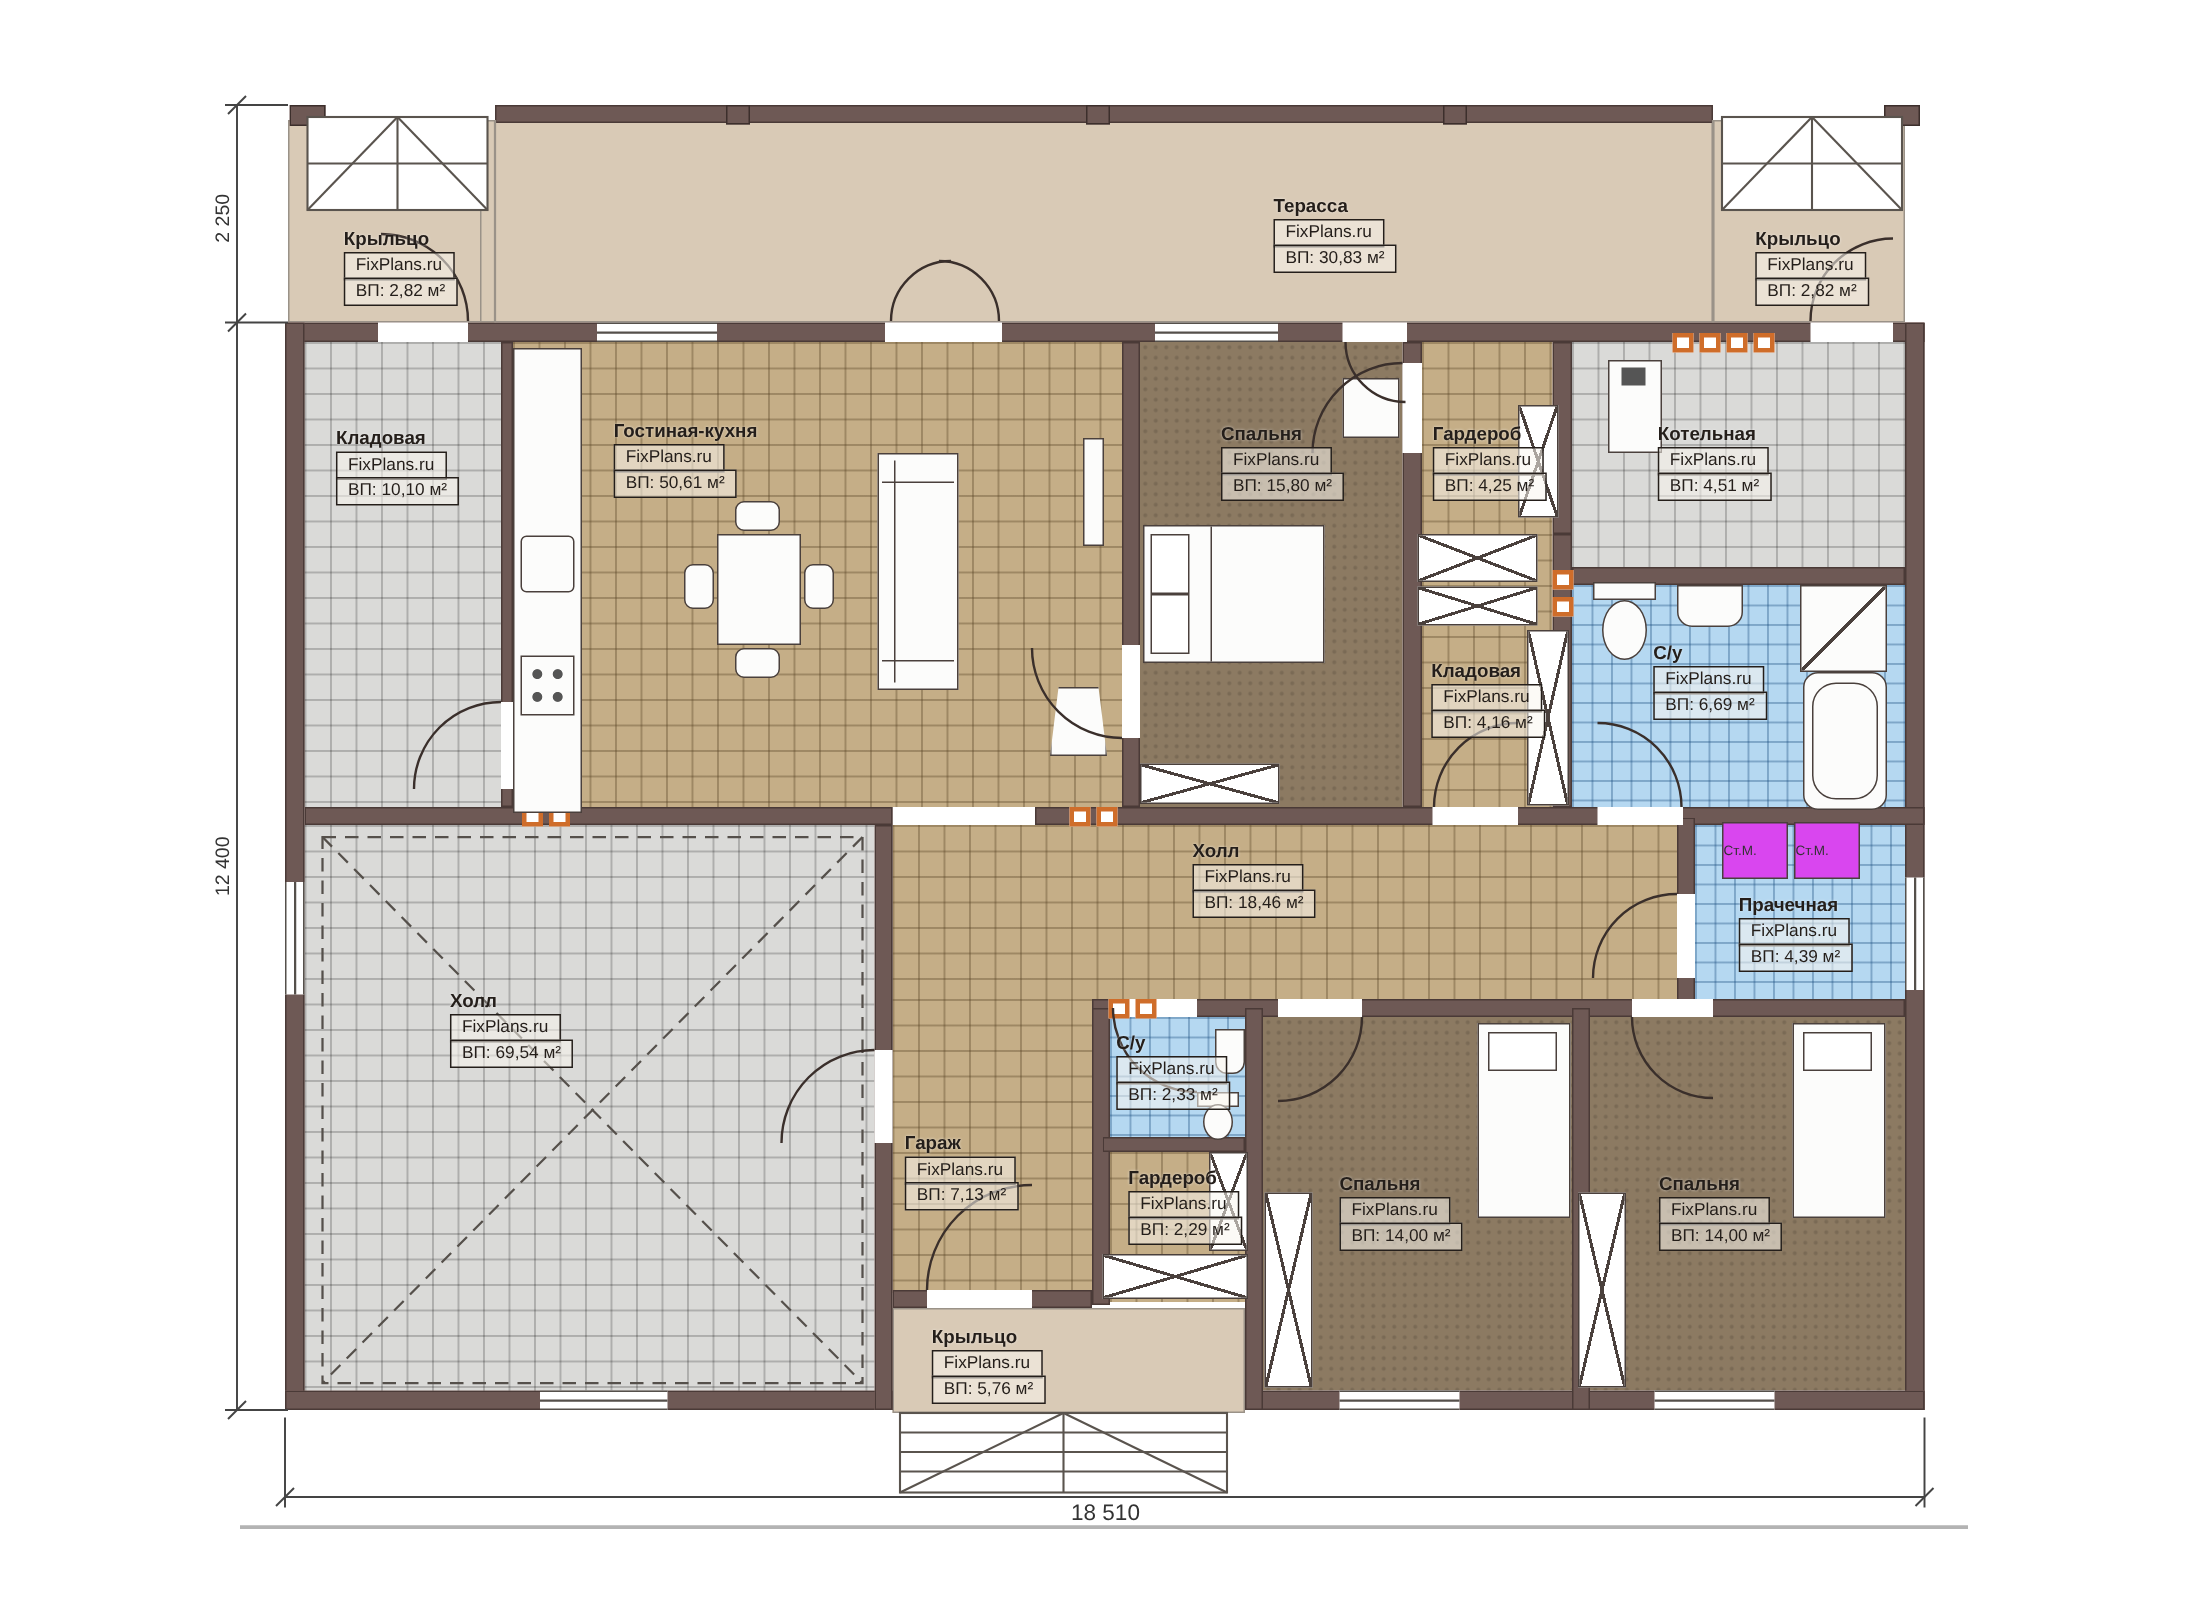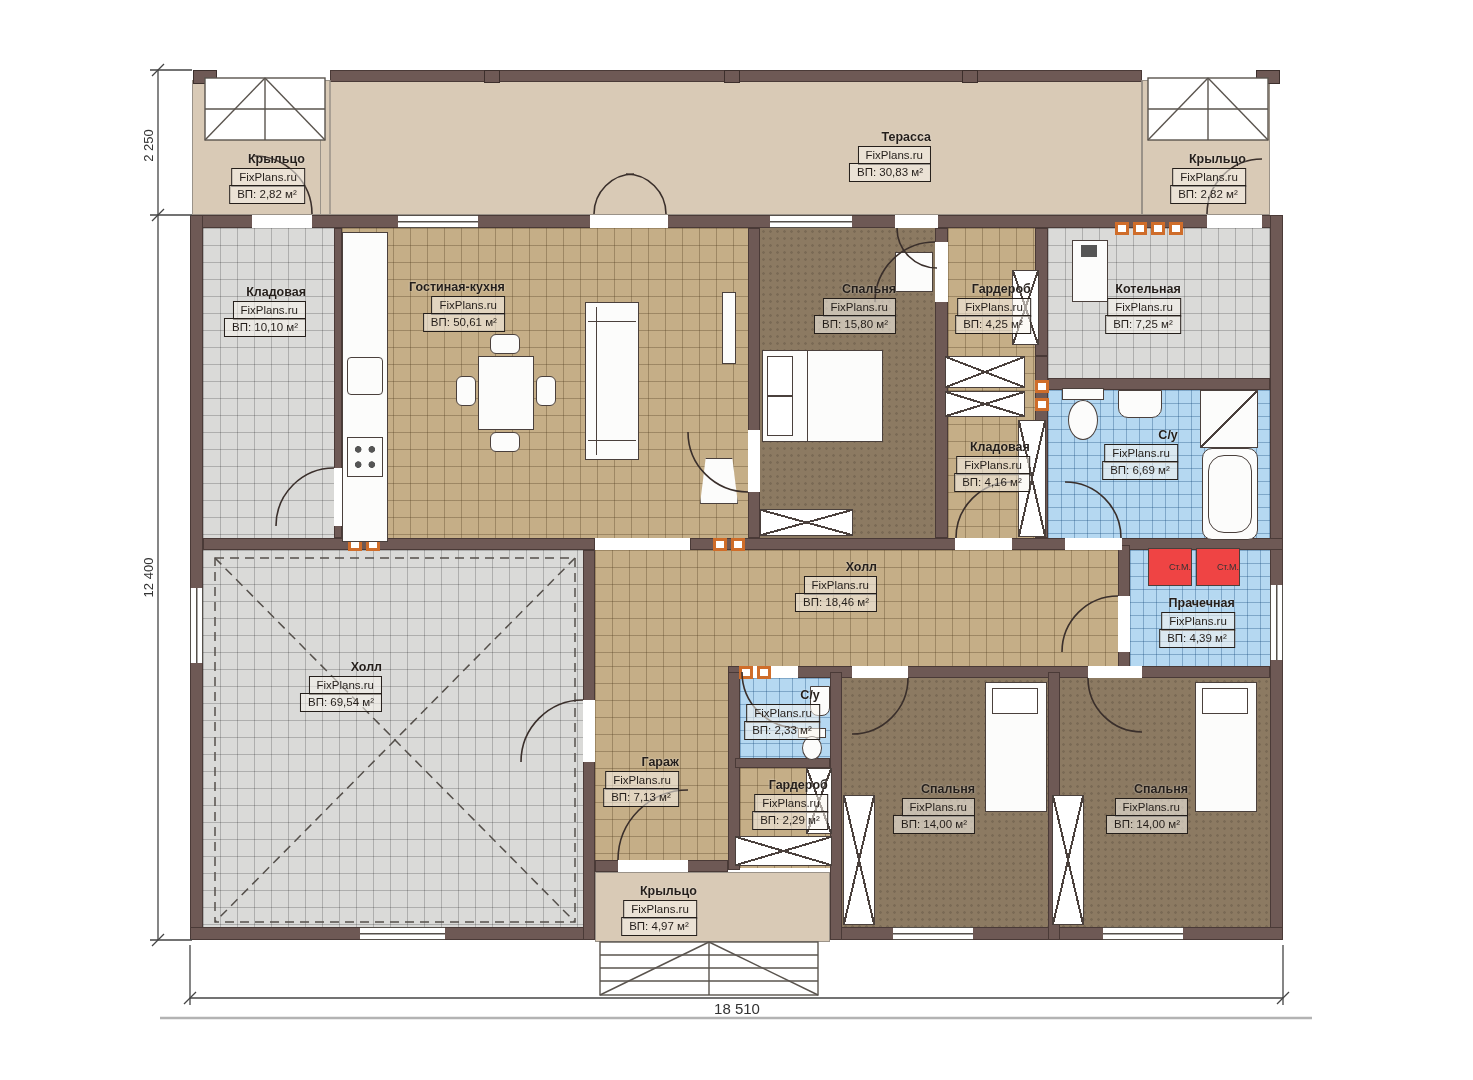--- a/index.html
+++ b/index.html
@@ -25,30 +25,30 @@
       background-position:center;background-repeat:no-repeat;box-sizing:border-box;}
   .win-v{position:absolute;background:#fff;border-left:1.5px solid #55504b;border-right:1.5px solid #55504b;
       background-image:linear-gradient(#55504b,#55504b);background-size:1.5px 100%;
       background-position:center;background-repeat:no-repeat;box-sizing:border-box;}
   .vent{position:absolute;width:14px;height:13px;background:#fff;border:3px solid #cf6d2a;box-sizing:border-box;}
   .furn{position:absolute;background:#fcfcfb;border:1.5px solid #4a403c;box-sizing:border-box;}
   .rounded{border-radius:6px;}
   .xbox{position:absolute;background:#fff;border:1.5px solid #4a403c;box-sizing:border-box;background-image:
       linear-gradient(to top right,transparent calc(50% - 1px),#4a403c calc(50% - 1px),#4a403c calc(50% + 1px),transparent calc(50% + 1px)),
       linear-gradient(to bottom right,transparent calc(50% - 1px),#4a403c calc(50% - 1px),#4a403c calc(50% + 1px),transparent calc(50% + 1px));}
-  .room-label{position:absolute;display:flex;flex-direction:column;align-items:flex-end;
+  .room-label{position:absolute;display:flex;flex-direction:column;align-items:flex-start;
       transform:translateX(-50%);z-index:30;white-space:nowrap;}
   .room-name{font-weight:bold;font-size:12.5px;color:#241e1a;margin-bottom:2px;text-shadow:0 0 2px rgba(255,255,255,.6);}
   .label-box{border:1.6px solid #241e1a;background:rgba(250,246,238,.55);font-size:11.5px;
       color:#241e1a;padding:1px 7px;line-height:15px;}
   .label-box + .label-box{margin-top:-1.6px;}
   .dim{position:absolute;font-size:13px;color:#333;z-index:25;}
   .dim-vert{transform:rotate(-90deg);transform-origin:center;}
-  .washer{position:absolute;background:#ef4444;border:1.5px solid #4a403c;box-sizing:border-box;
-      display:flex;align-items:center;justify-content:flex-end;font-size:9px;color:#333;}
+  .washer{position:absolute;background:#d946ef;border:1.5px solid #4a403c;box-sizing:border-box;
+      display:flex;align-items:center;justify-content:flex-start;font-size:9px;color:#333;}
   .post{position:absolute;background:#6e5955;box-shadow:inset 0 0 0 1px #3c2f2c;}
   svg.overlay{position:absolute;left:0;top:0;z-index:20;pointer-events:none;}
 </style>
 </head>
 <body>
 
 <div id="canvas">
 
   <div class="floor floor-beige" style="left:192px;top:80px;width:138px;height:135px;"></div>
   <div class="floor floor-beige" style="left:320px;top:80px;width:822px;height:135px;"></div>
@@ -311,21 +311,21 @@
     <div class="label-box">ВП: 15,80 м²</div>
   </div>
   <div class="room-label" style="left:993px;top:282px;">
     <div class="room-name">Гардероб</div>
     <div class="label-box">FixPlans.ru</div>
     <div class="label-box">ВП: 4,25 м²</div>
   </div>
   <div class="room-label" style="left:1143px;top:282px;">
     <div class="room-name">Котельная</div>
     <div class="label-box">FixPlans.ru</div>
-    <div class="label-box">ВП: 7,25 м²</div>
+    <div class="label-box">ВП: 4,51 м²</div>
   </div>
   <div class="room-label" style="left:992px;top:440px;">
     <div class="room-name">Кладовая</div>
     <div class="label-box">FixPlans.ru</div>
     <div class="label-box">ВП: 4,16 м²</div>
   </div>
   <div class="room-label" style="left:1140px;top:428px;">
     <div class="room-name">С/у</div>
     <div class="label-box">FixPlans.ru</div>
     <div class="label-box">ВП: 6,69 м²</div>
@@ -366,20 +366,20 @@
     <div class="label-box">ВП: 14,00 м²</div>
   </div>
   <div class="room-label" style="left:1147px;top:782px;">
     <div class="room-name">Спальня</div>
     <div class="label-box">FixPlans.ru</div>
     <div class="label-box">ВП: 14,00 м²</div>
   </div>
   <div class="room-label" style="left:659px;top:884px;">
     <div class="room-name">Крыльцо</div>
     <div class="label-box">FixPlans.ru</div>
-    <div class="label-box">ВП: 4,97 м²</div>
+    <div class="label-box">ВП: 5,76 м²</div>
   </div>
 
   <div class="dim dim-vert" style="left:122px;top:138px;width:52px;text-align:center;">2 250</div>
   <div class="dim dim-vert" style="left:118px;top:570px;width:60px;text-align:center;">12 400</div>
   <div class="dim" style="left:700px;top:1000px;width:74px;text-align:center;font-size:15px;">18 510</div>
 
 </div>
 
 </body></html>

